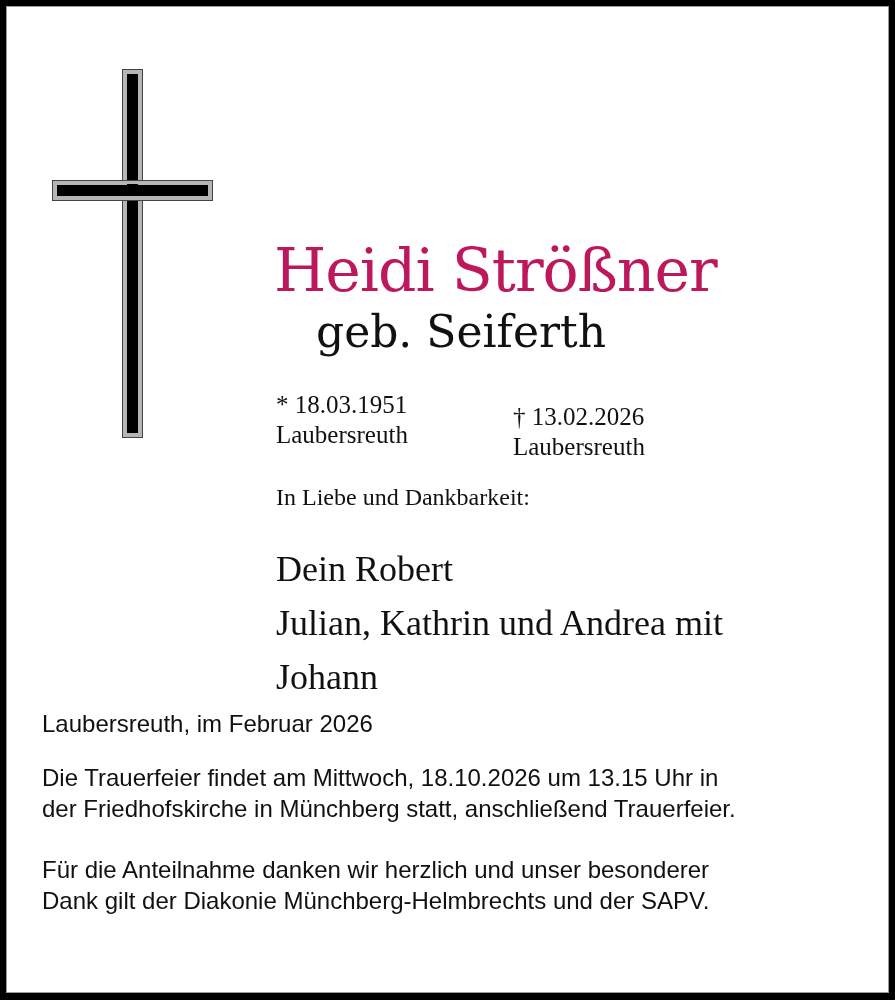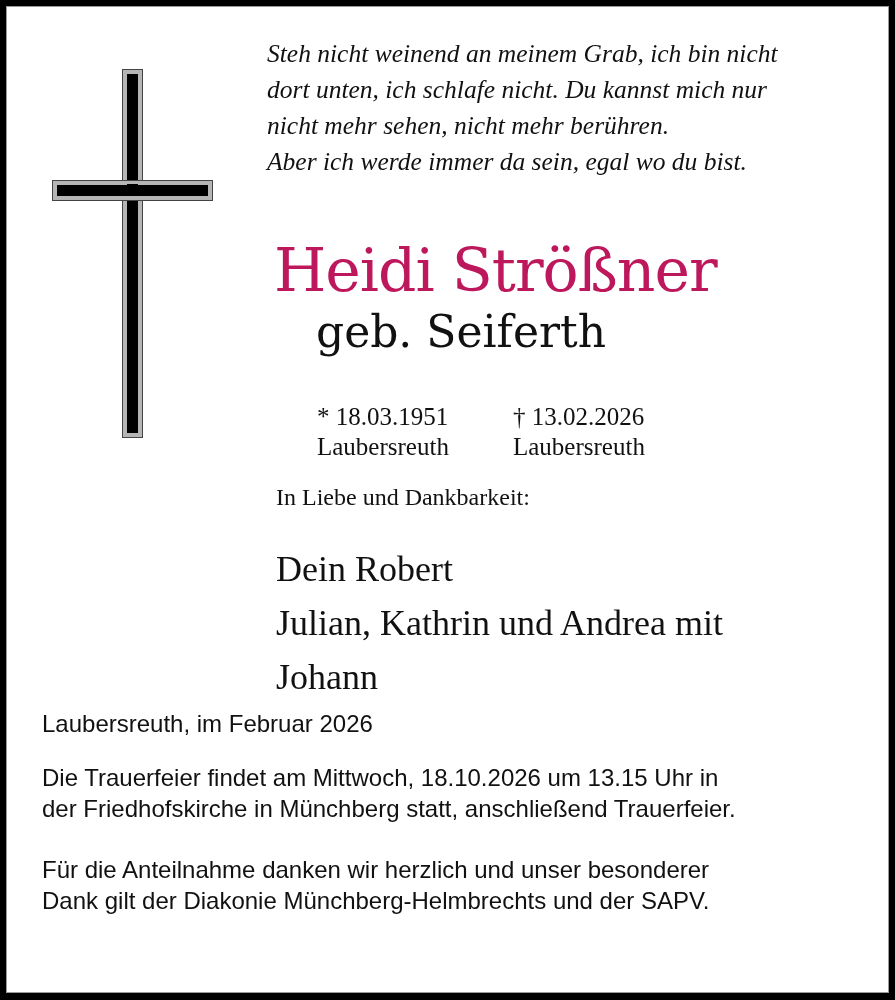--- a/index.html
+++ b/index.html
@@ -18,21 +18,21 @@
   .poem { position: absolute; left: 261px; top: 30px; width: 600px;
     font-family: "Liberation Serif", serif; font-style: italic; font-size: 25.5px; line-height: 36px; }
   .poem div { white-space: nowrap; }
 
   .name { position: absolute; left: 268px; top: 228px; font-family: "DejaVu Serif", serif;
     font-size: 60px; line-height: 72px; letter-spacing: -1px; white-space: nowrap; color:#be185d; }
   .maiden { position: absolute; left: 264px; top: 304px; font-family: "DejaVu Serif", serif;
     font-size: 44px; line-height: 44px; white-space: nowrap; margin-left: 46px; }
 
   .dates { position: absolute; top: 396px; font-family: "Liberation Serif", serif; font-size: 25px; line-height: 30px; white-space: nowrap; }
-  .dates.birth { left: 270px; top: 396px; margin-left: 41px; }
+  .dates.birth { left: 270px; top: 384px; }
   .dates.death { left: 507px; top: 396px; }
 
   .thanks-intro { position: absolute; left: 270px; top: 476px; font-family: "Liberation Serif", serif;
     font-size: 24px; line-height: 30px; white-space: nowrap; }
   .family { position: absolute; left: 270px; top: 528px; font-family: "Liberation Serif", serif;
     font-size: 36px; line-height: 54px; margin-top: 8px; }
   .family div { white-space: nowrap; }
 
   .footer { position: absolute; left: 36px; font-family: Liberation Sans, sans-serif; font-size: 24px; line-height: 31px; white-space: nowrap; }
   .footer.place { top: 702px; }
@@ -44,26 +44,20 @@
 <body>
 
 <div class="card">
 
   <div class="cross">
     <div class="bar v"></div>
     <div class="bar h"></div>
     <div class="vc"></div>
   </div>
 
-  <div class="poem">
-    <div>Steh nicht weinend an meinem Grab, ich bin nicht</div>
-    <div>dort unten, ich schlafe nicht. Du kannst mich nur</div>
-    <div>nicht mehr sehen, nicht mehr berühren.</div>
-    <div>Aber ich werde immer da sein, egal wo du bist.</div>
-  </div>
 
   <div class="name">Heidi Strößner</div>
   <div class="maiden">geb. Seiferth</div>
 
   <div class="dates birth">
     <div>* 18.03.1951</div>
     <div>Laubersreuth</div>
   </div>
   <div class="dates death">
     <div>† 13.02.2026</div>

